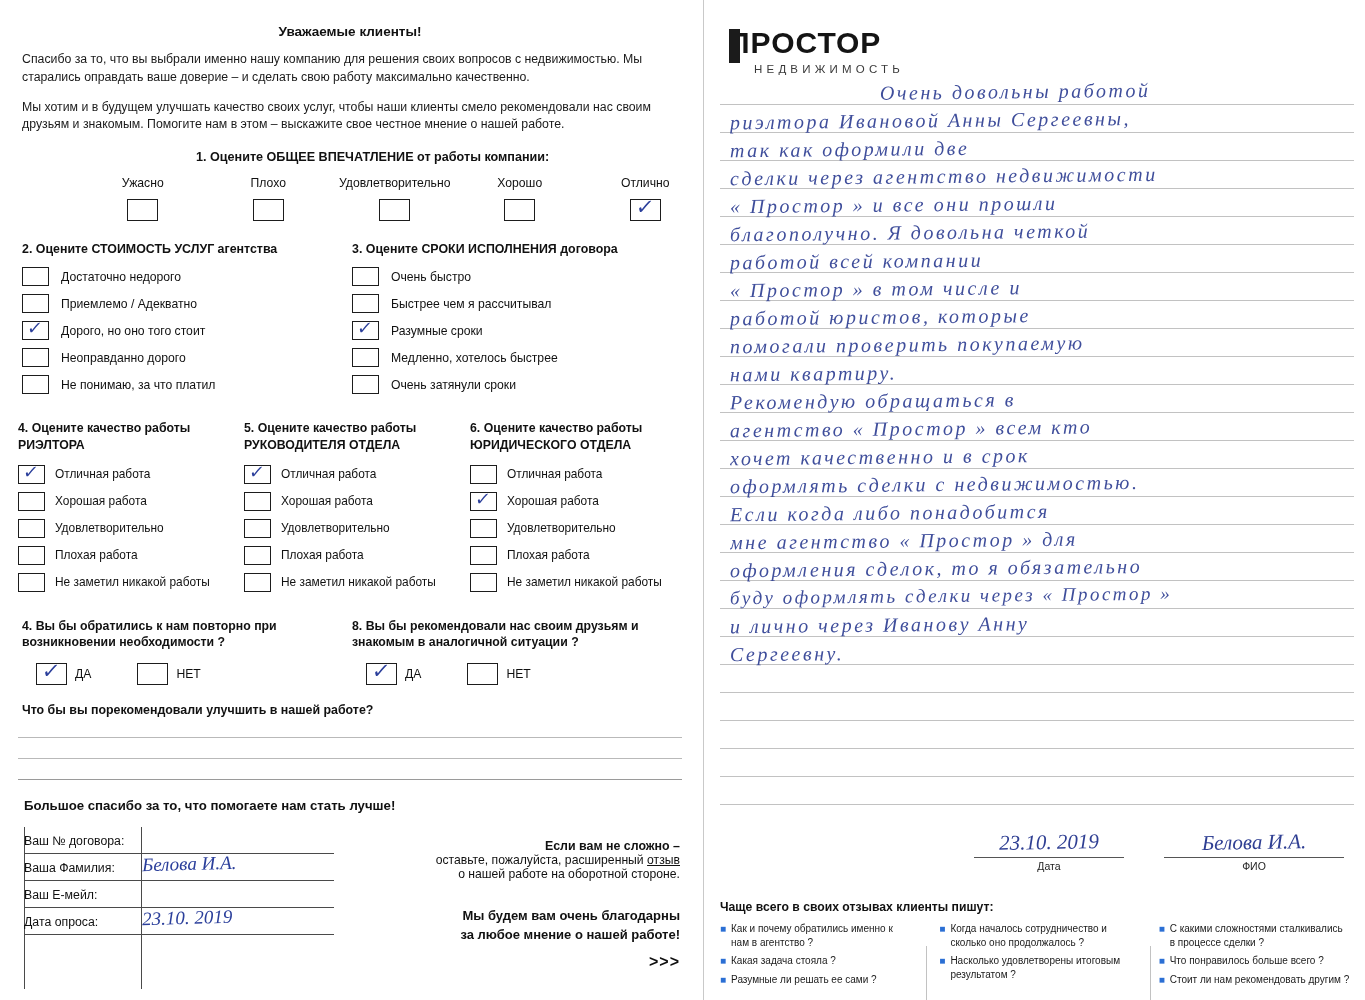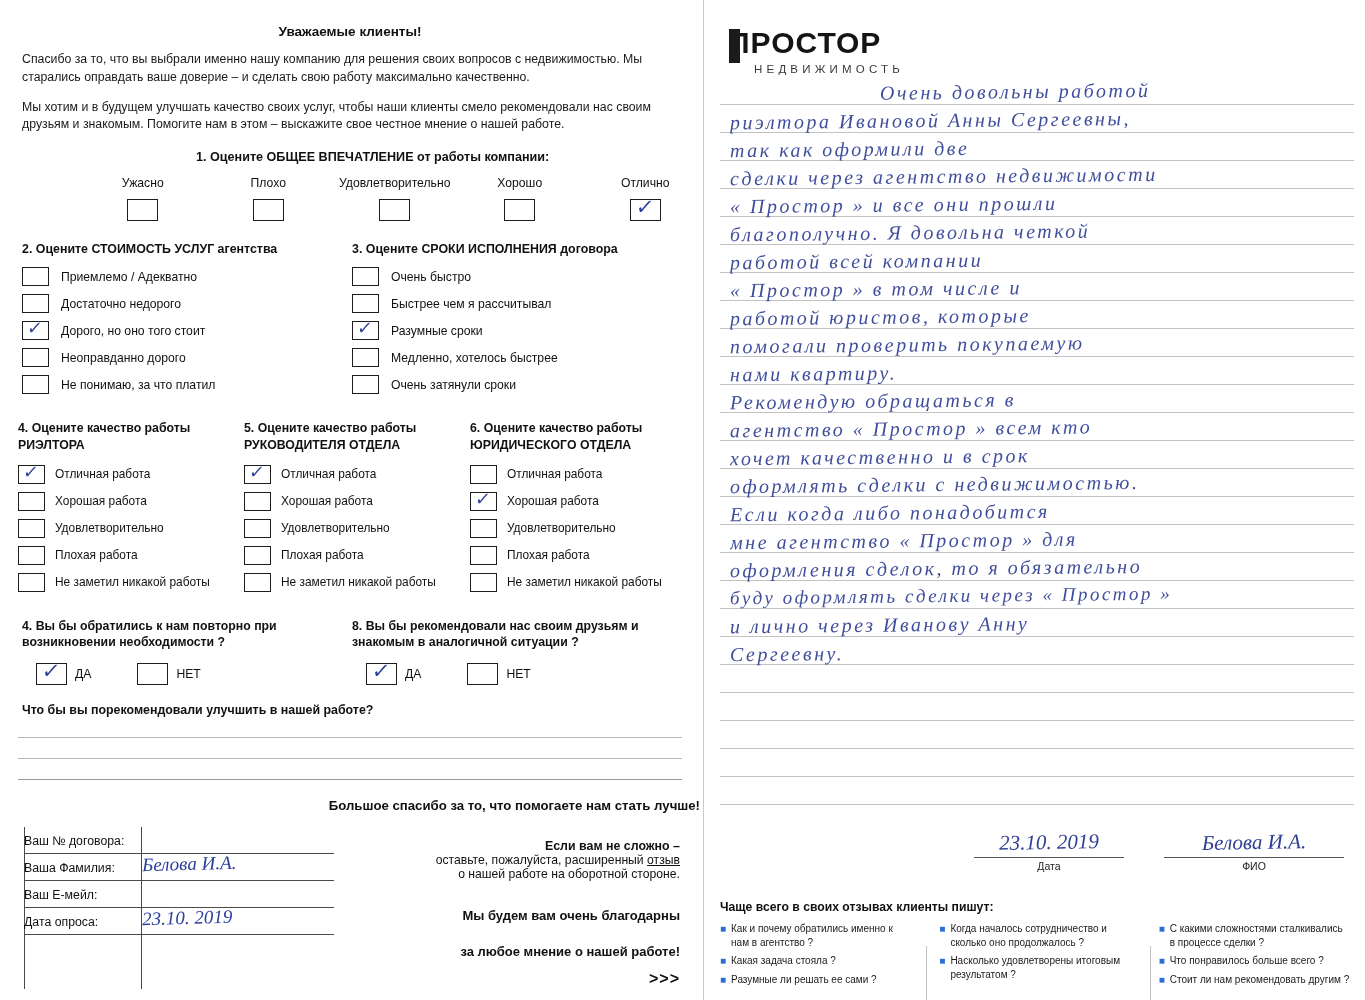--- a/index.html
+++ b/index.html
@@ -148,21 +148,20 @@
     height: 1px;
     background: #b9b9b9;
     margin: 20px 18px 0 18px;
   }
   .rule.thick { background: #9a9a9a; }
 
   .thanks {
     font-size: 13.2px;
     font-weight: bold;
     margin: 18px 0 0 24px;
-    text-align: right;
   }
   .bottom-area {
     position: relative;
     margin-top: 14px;
     padding-left: 24px;
   }
   .field-line {
     position: relative;
     width: 310px;
     border-bottom: 1px solid #4a4a4a;
@@ -356,25 +355,25 @@
         <div class="scale-label">Отлично</div>
         <span class="chk"><span class="tick">✓</span></span>
       </div>
     </div>
 
     <div class="two-cols">
       <div class="qblock">
         <h3>2.   Оцените СТОИМОСТЬ УСЛУГ агентства</h3>
         <div class="opt">
           <span class="chk small"></span>
+          <span class="otext">Достаточно недорого</span>
+        </div>
+        <div class="opt">
+          <span class="chk small"></span>
           <span class="otext">Приемлемо / Адекватно</span>
-        </div>
-        <div class="opt">
-          <span class="chk small"></span>
-          <span class="otext">Достаточно недорого</span>
         </div>
         <div class="opt">
           <span class="chk small">
               <span class="tick small">✓</span>
             </span>
           <span class="otext">Дорого, но оно того стоит</span>
         </div>
         <div class="opt">
           <span class="chk small"></span>
           <span class="otext">Неоправданно дорого</span>
@@ -545,21 +544,21 @@
       <div class="field-line">
         <span>Дата опроса:</span>
         <span class="hand">23.10. 2019</span>
       </div>
 
       <div class="right-note">
         <div class="ln1">Если вам не сложно –</div>
         <div class="ln2"><span>оставьте, пожалуйста, расширенный </span><u>отзыв</u></div>
         <div class="ln2">о нашей работе на оборотной стороне.</div>
         <div class="big">Мы будем вам очень благодарны</div>
-        <div class="big" style="margin-top:17px">за любое мнение о нашей работе!</div>
+        <div class="big" style="margin-top:0">за любое мнение о нашей работе!</div>
         <div class="arrows">&gt;&gt;&gt;</div>
       </div>
     </div>
   </div>
 
   <div class="right-col">
 
     <div class="logo-wrap">
       <div style="position:relative;">
         <div class="logo-bar"></div>

